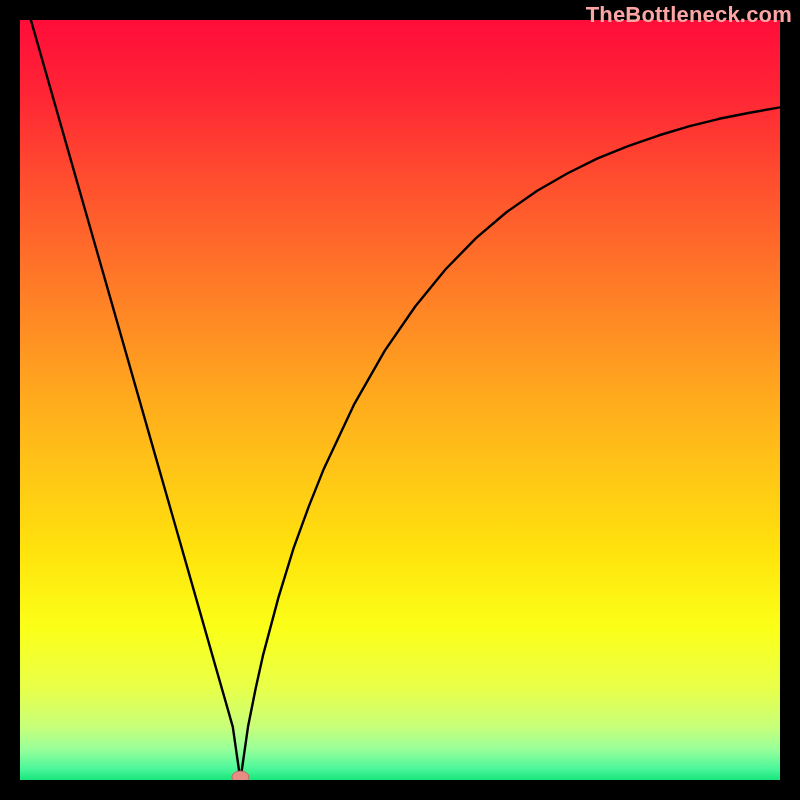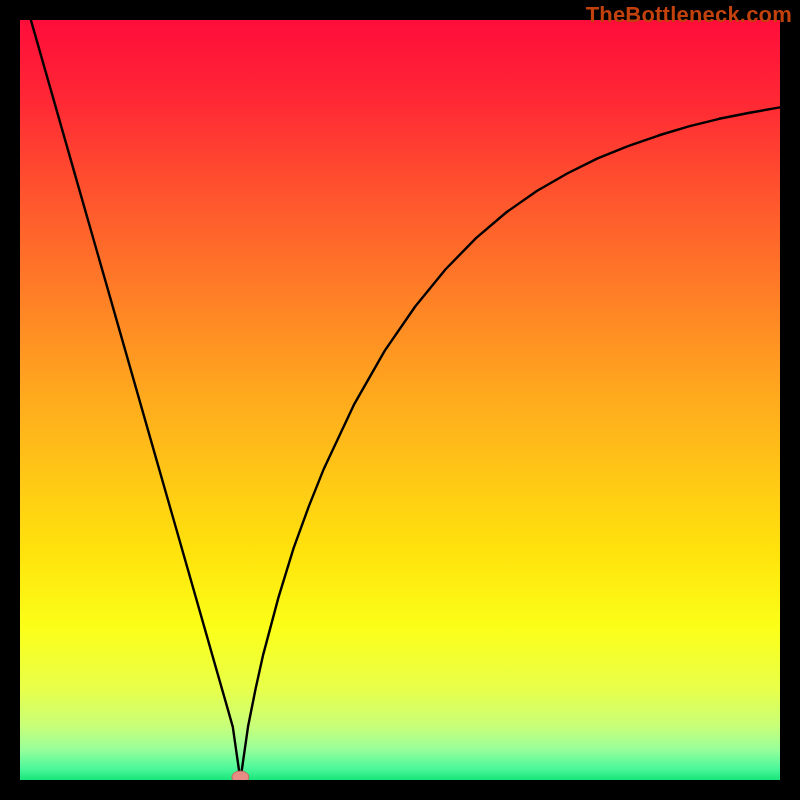--- a/index.html
+++ b/index.html
@@ -28,21 +28,21 @@
   }
   .plot-area svg {
     display: block;
     width: 760px;
     height: 760px;
   }
   .watermark {
     position: absolute;
     top: 2px;
     right: 8px;
-    color: #c2410c;
+    color: #fca5a5;
     font-size: 22px;
     font-weight: 600;
     letter-spacing: 0.2px;
     font-family: Arial, Helvetica, sans-serif;
   }
 </style>
 </head>
 <body>
 
 <div class="frame">

